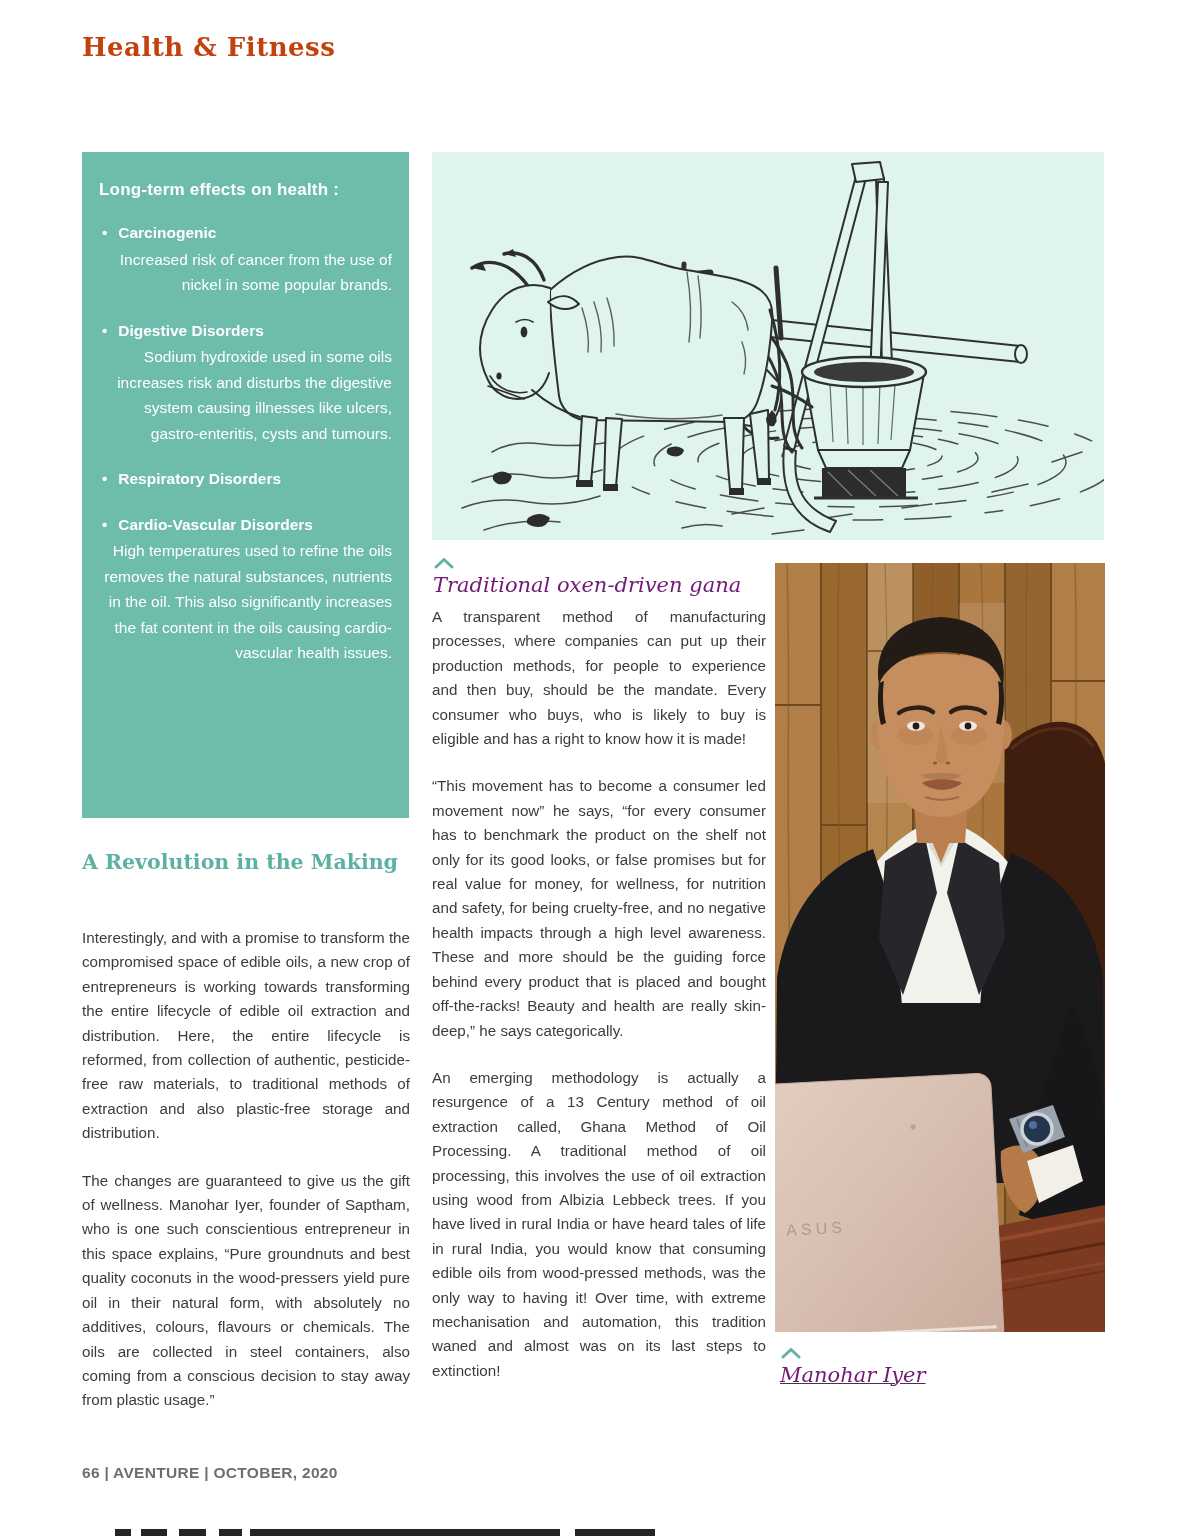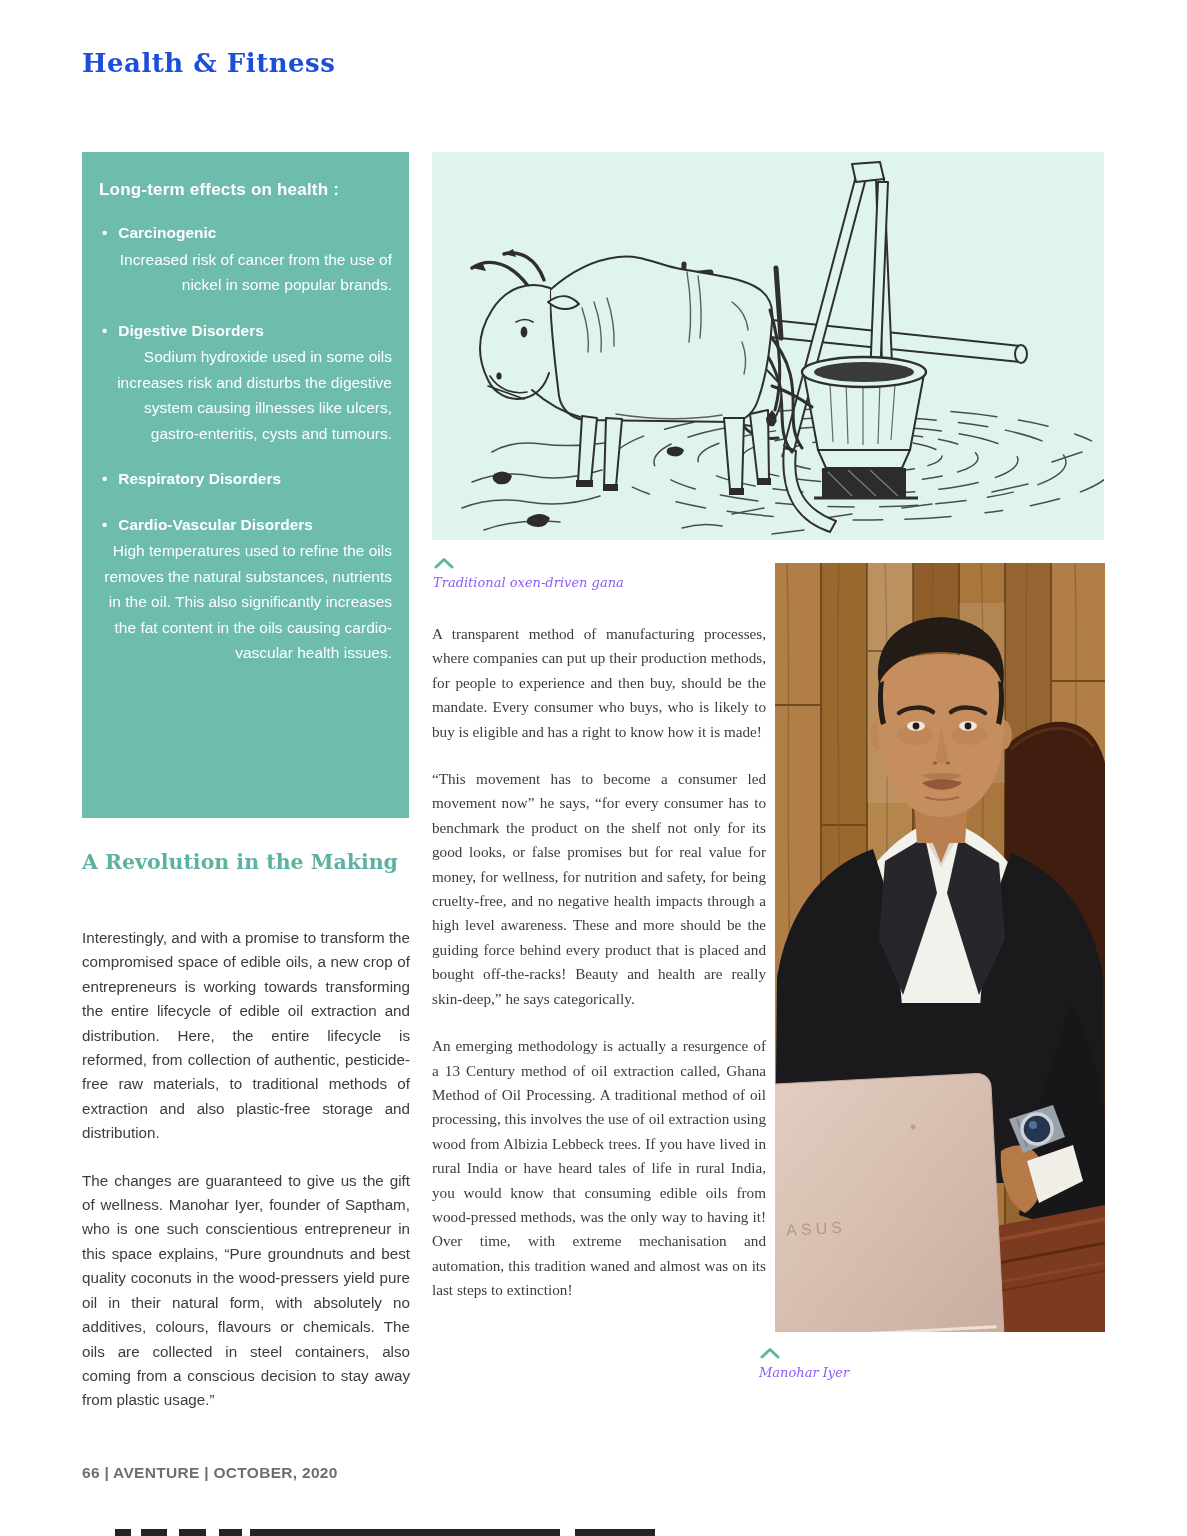--- a/index.html
+++ b/index.html
@@ -3,53 +3,53 @@
 <meta charset="utf-8">
 <style>
   html,body{margin:0;padding:0;}
   body{
     width:1187px;height:1536px;position:relative;background:#ffffff;
     font-family:"Liberation Sans",sans-serif;color:#3c3c3c;overflow:hidden;
   }
   .abs{position:absolute;}
   
   .section-label{
-    left:82px;top:48px;
+    left:82px;top:32px;
     font-family:"DejaVu Serif",serif;font-weight:bold;font-size:26px;
-    color:#1d4ed8;letter-spacing:.5px;
+    color:#c2410c;letter-spacing:.5px;
   }
   
   .teal-box{
     left:82px;top:152px;width:327px;height:666px;box-sizing:border-box;
     background:#6dbcac;color:#ffffff;padding:28px 17px 18px 17px;overflow:hidden;
   }
   .box-title{font-weight:bold;font-size:17px;letter-spacing:.2px;}
   .box-item{margin-top:20px;font-size:15.5px;line-height:25.5px;}
   .box-item-heading{font-weight:bold;display:flex;gap:11px;padding-left:3px;}
   .box-item-heading .bullet{font-size:15px;}
   .box-item-body{margin-top:1px;text-align:right;}
   
   .illustration{left:432px;top:152px;width:672px;height:388px;}
   
   .caption-block .caret{display:block;margin-bottom:4px;}
   .caption-text{
-    font-family:"DejaVu Serif",serif;font-style:italic;font-size:13px;color:#8b5cf6;
+    font-family:"DejaVu Serif",serif;font-style:italic;font-size:21px;color:#701a75;
   }
   .caption-illustration{left:433px;top:557px;}
-  .caption-photo{left:759px;top:1347px;}
+  .caption-photo{left:780px;top:1347px;text-decoration:underline;}
   
   .col{text-align:justify;font-size:15.2px;line-height:24.4px;color:#3c3c3c;}
   .col p{margin:0 0 23px 0;}
   .left-col-heading{
     left:82px;top:849px;width:330px;
     font-family:"DejaVu Serif",serif;font-weight:bold;font-size:20.5px;
     line-height:1.33;color:#5db1a1;
   }
   .left-col-body{left:82px;top:926px;width:328px;}
-  .mid-col-body{left:432px;top:622px;width:334px;font-family:Liberation Serif, serif;}
+  .mid-col-body{left:432px;top:605px;width:334px;}
   
   .photo{left:775px;top:563px;width:330px;height:769px;}
   
   .footer{
     left:82px;top:1452px;font-size:15.5px;font-weight:bold;
     color:#6d6e71;letter-spacing:.3px;margin-top:12px;
   }
   
   .edge-artifact{bottom:0;height:7px;background:#242424;}
 </style>

